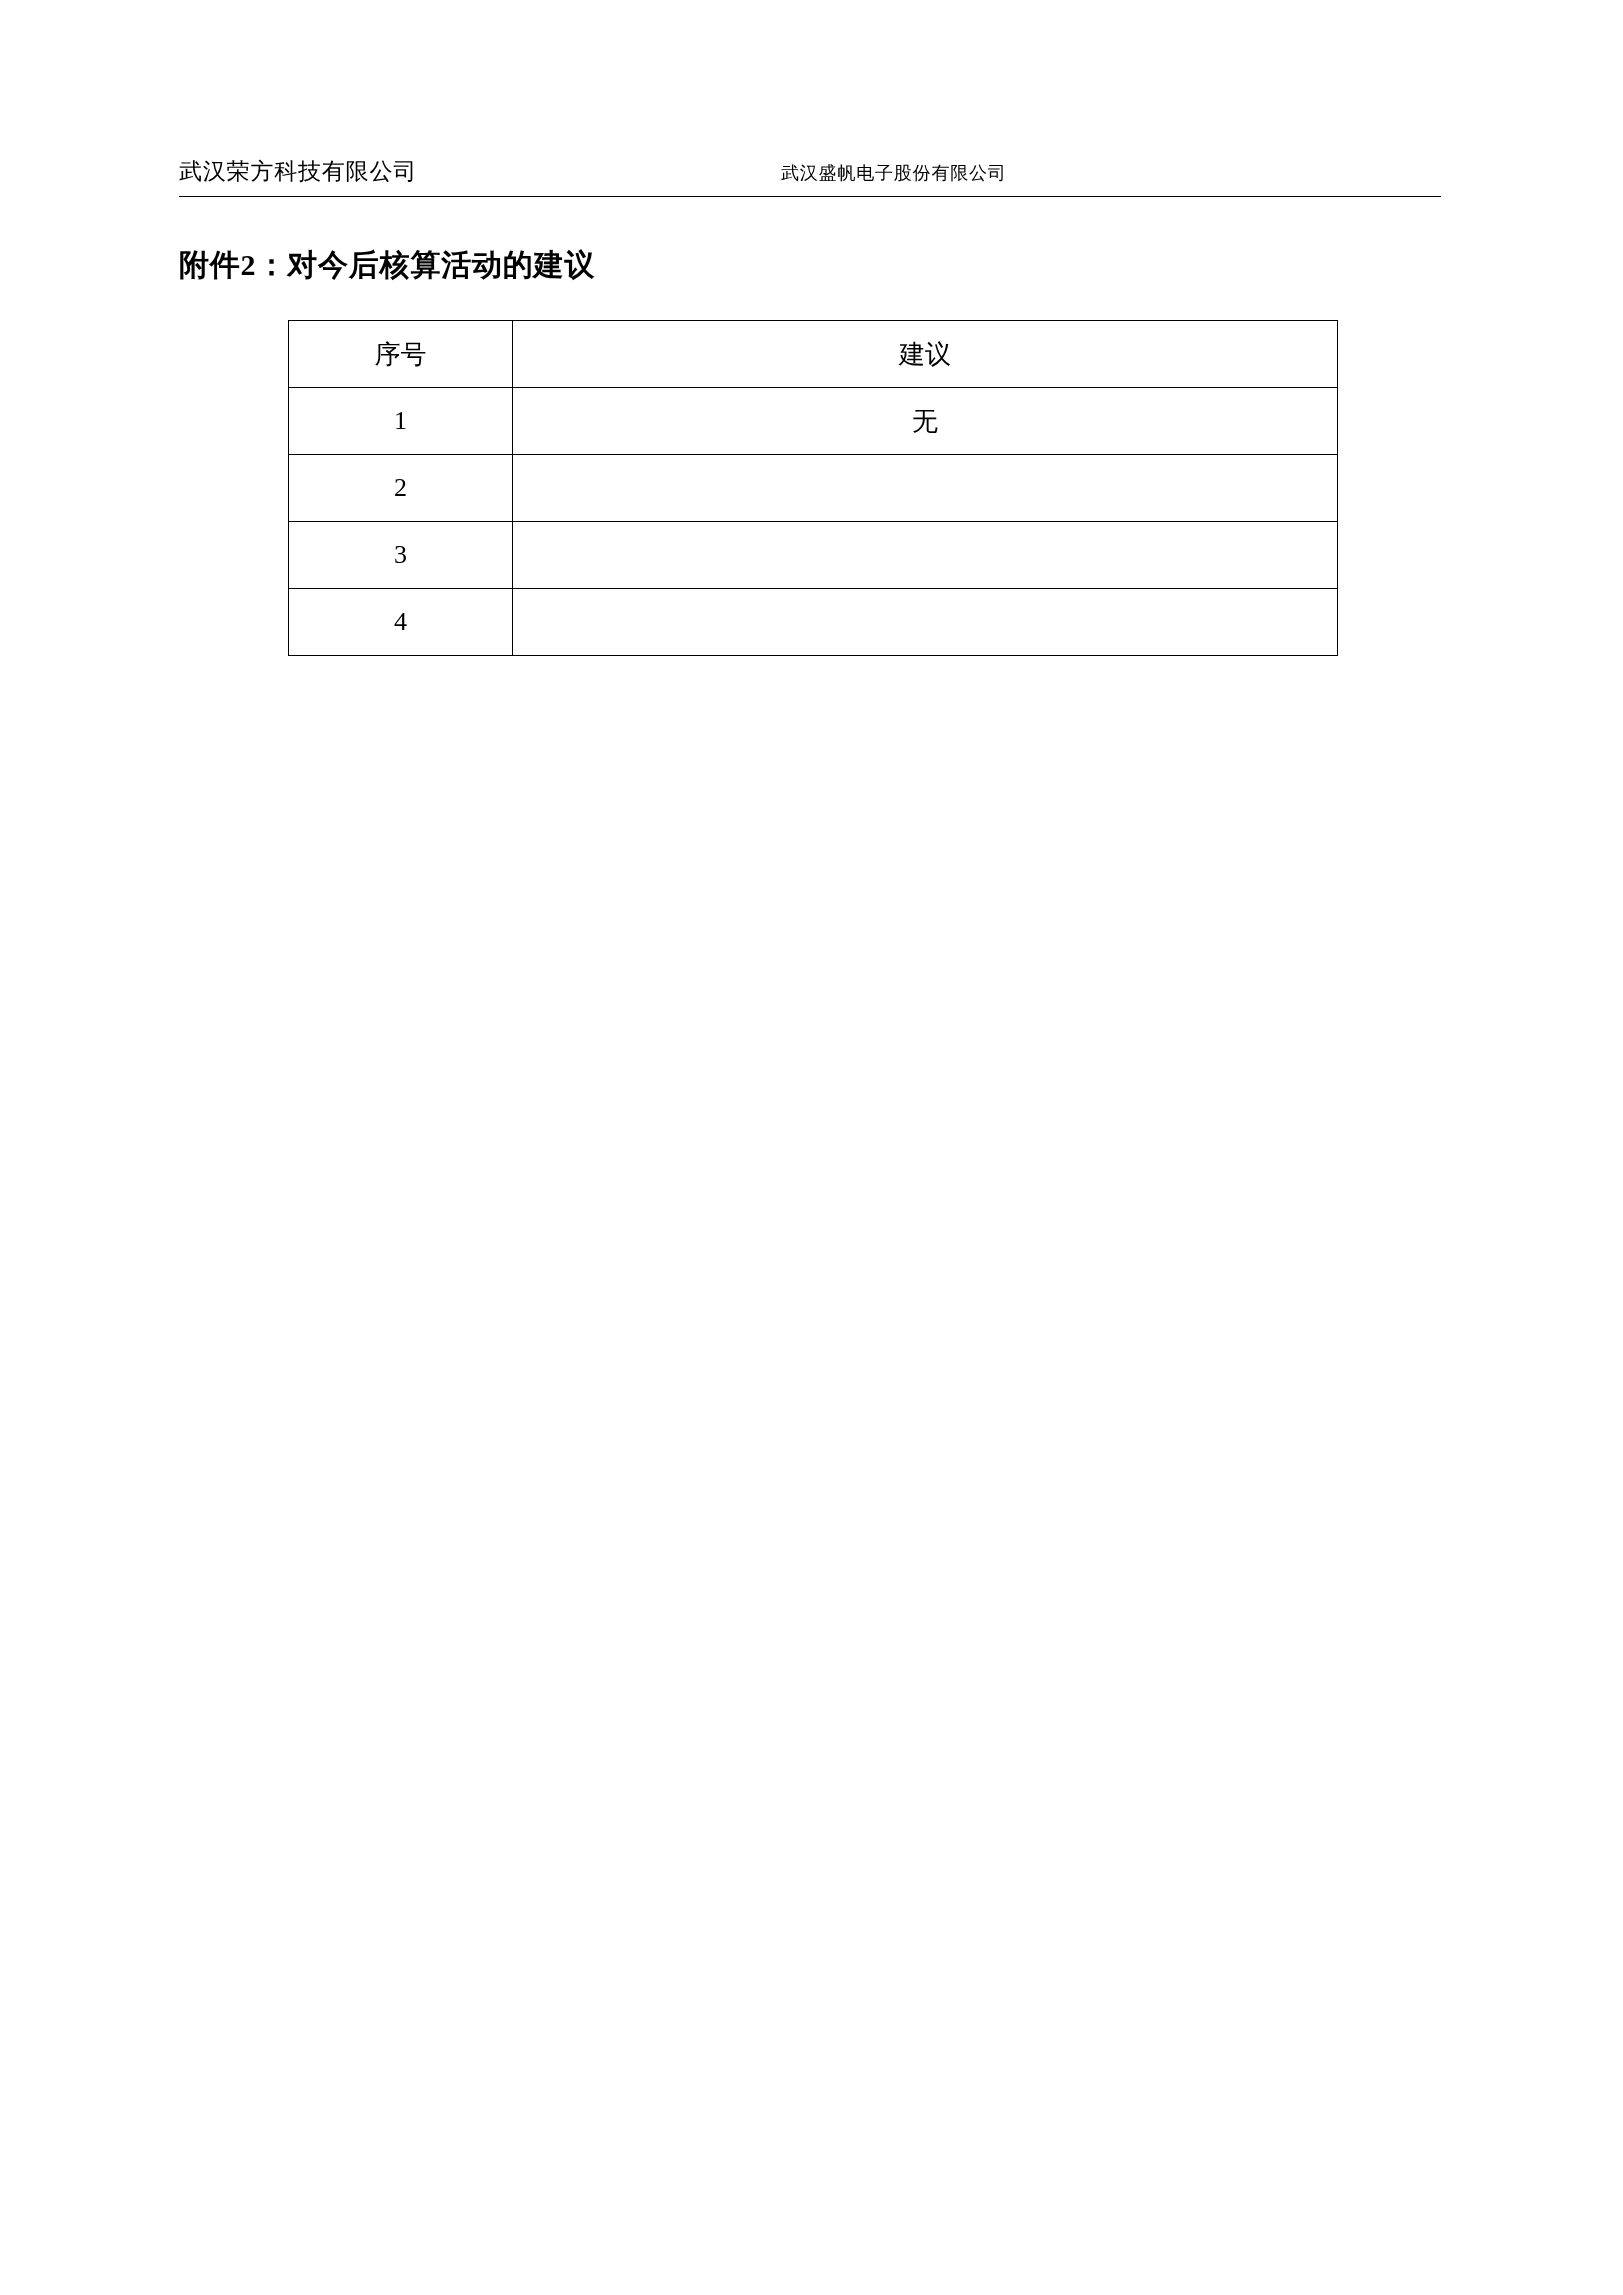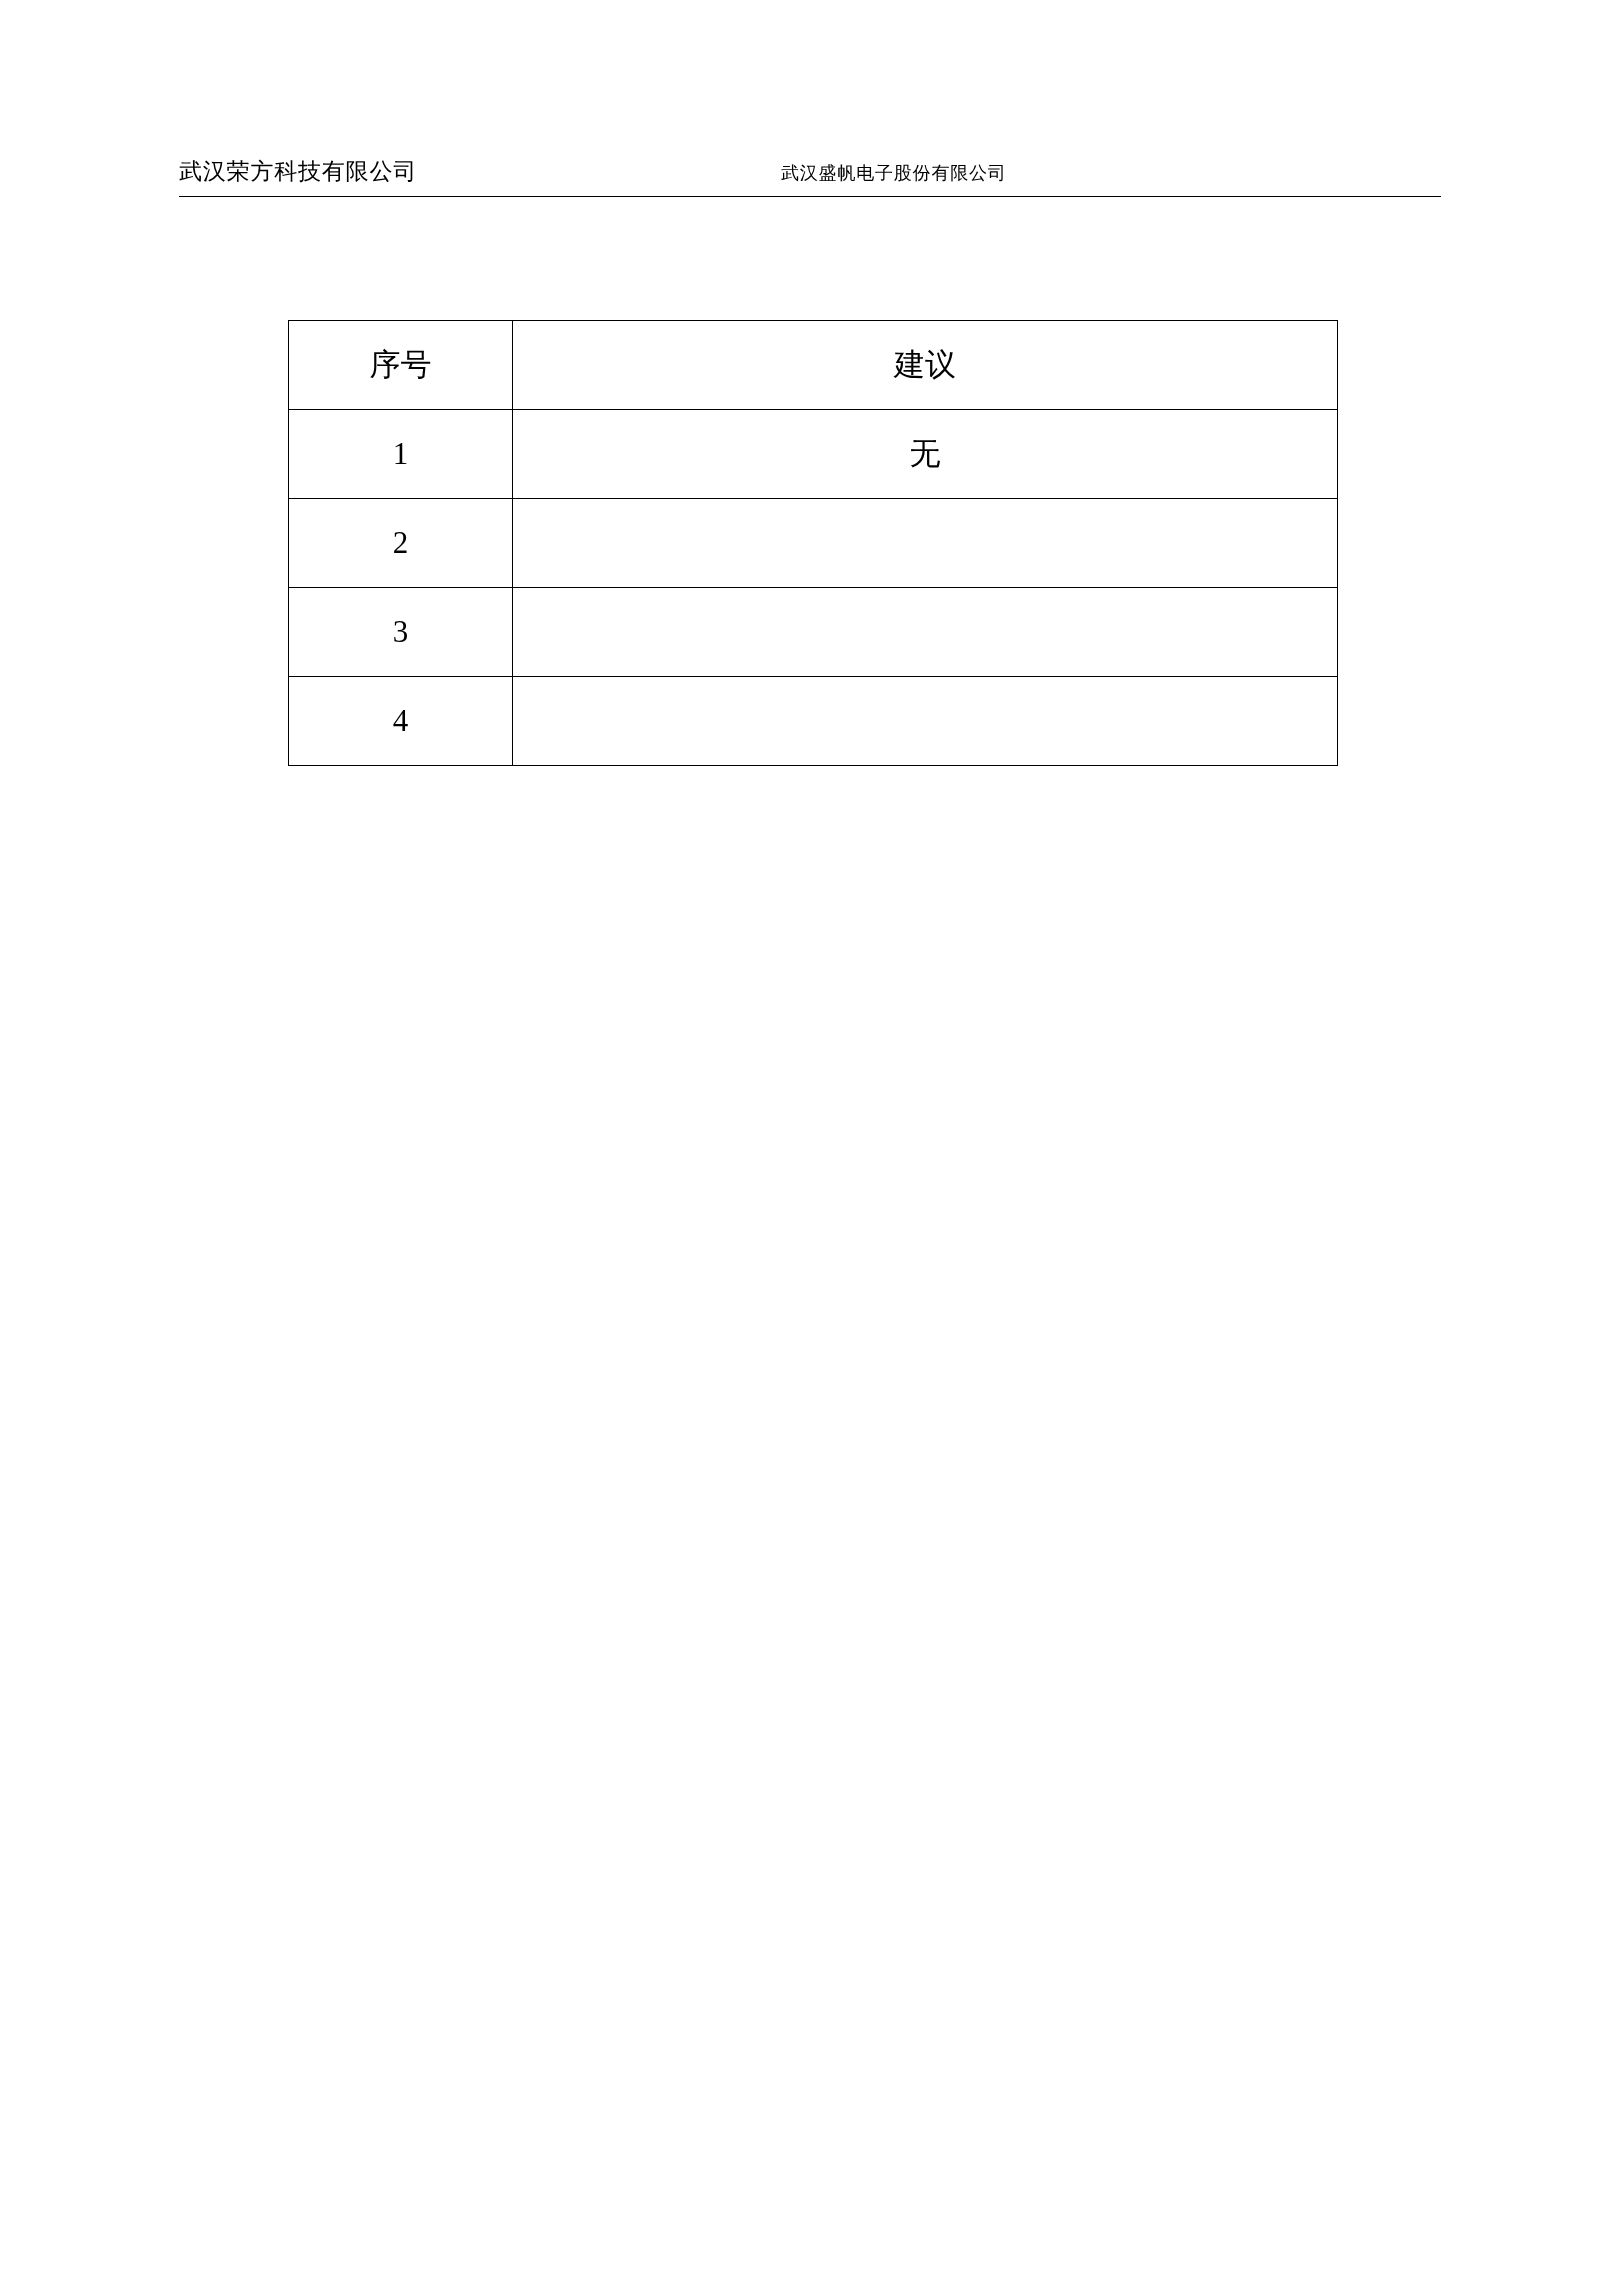--- a/index.html
+++ b/index.html
@@ -70,25 +70,25 @@
   }
   table.suggestion-table {
     border-collapse: collapse;
     width: 100%;
     table-layout: fixed;
   }
   table.suggestion-table td,
   table.suggestion-table th {
     border: 0.8px solid #000000;
     height: 66px;
-    font-size: 31px;
+    font-size: 26px;
     font-weight: normal;
     text-align: center;
     vertical-align: middle;
-    padding: 11px;
+    padding: 0;
   }
   table.suggestion-table col.col-no { width: 224px; }
   table.suggestion-table col.col-sug { width: 825px; }
 
   
   .page-number {
     position: absolute;
     bottom: 69px;
     left: 0;
     width: 1624px;
@@ -101,20 +101,21 @@
 
 <div class="page">
 
   <div class="header">
     <div class="header-inner">
       <div class="header-left">武汉荣方科技有限公司</div>
       <div class="header-right">武汉盛帆电子股份有限公司</div>
     </div>
   </div>
 
+  <div class="doc-title">附件2：对今后核算活动的建议</div>
 
   <div class="table-wrap">
     <table class="suggestion-table">
       <colgroup>
         <col class="col-no">
         <col class="col-sug">
       </colgroup>
       <thead>
         <tr>
           <th>序号</th>

